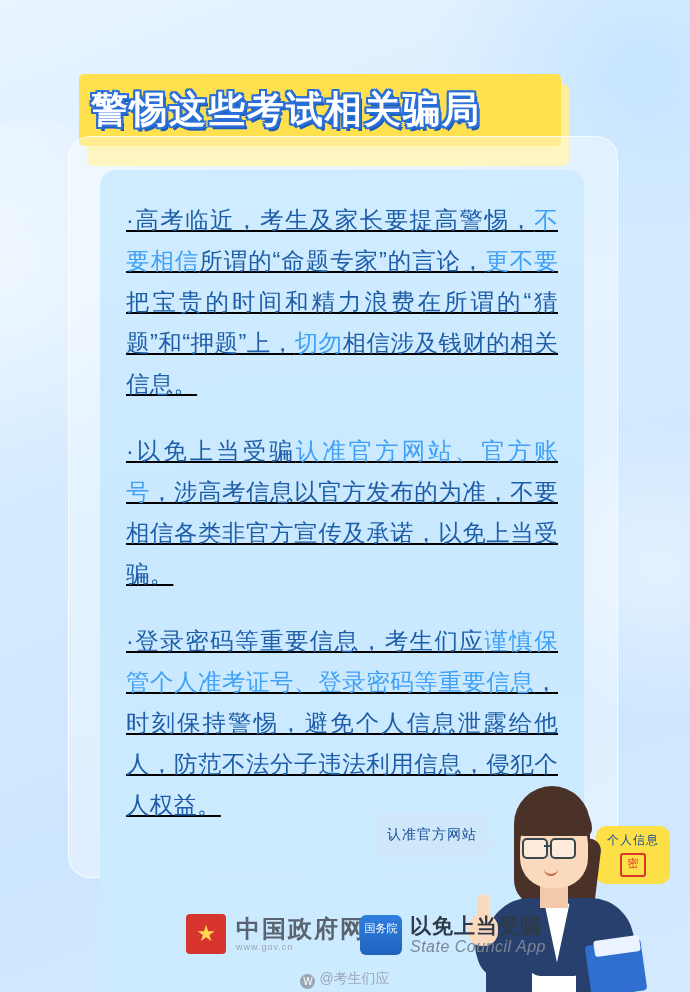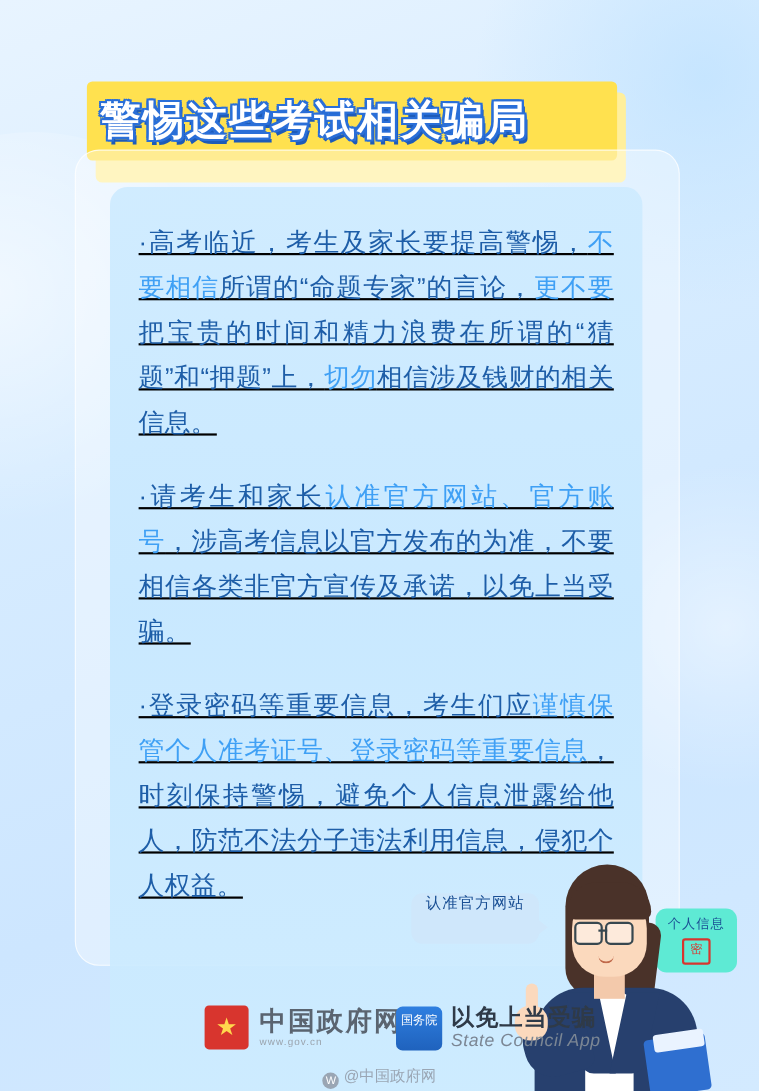--- a/index.html
+++ b/index.html
@@ -204,38 +204,39 @@
     position: absolute;
     left: 374px;
     top: 812px;
     width: 116px;
     height: 46px;
     background: #cfe7fb;
     border-radius: 10px;
     color: #1a4f94;
     font-size: 14px;
     display: flex;
+    align-items: center;
     justify-content: center;
     letter-spacing: 1px;
   }
   .bubble-left::after {
     content: "";
     position: absolute;
     right: -8px; top: 24px;
     border-width: 7px 0 7px 9px;
     border-style: solid;
     border-color: transparent transparent transparent #cfe7fb;
   }
   .bubble-right {
     position: absolute;
     left: 596px;
     top: 826px;
     width: 74px;
     height: 58px;
-    background: #5eead4;
+    background: #fde047;
     border-radius: 10px;
     padding: 6px 0 0 0;
     box-sizing: border-box;
     text-align: center;
   }
   .bubble-right::after {
     content: "";
     position: absolute;
     left: -8px; top: 26px;
     border-width: 7px 9px 7px 0;
@@ -370,21 +371,21 @@
   <div class="title-text">警惕这些考试相关骗局</div>
 </div>
 
 <div class="card-outer"></div>
 
 <div class="card-inner">
   <p class="para">
     <span>·高考临近，考生及家长要提高警惕，</span><span class="hl">不要相信</span><span>所谓的“命题专家”的言论，</span><span class="hl">更不要</span><span>把宝贵的时间和精力浪费在所谓的“猜题”和“押题”上，</span><span class="hl">切勿</span><span>相信涉及钱财的相关信息。</span>
   </p>
   <p class="para">
-    <span>·请考生和家长</span><span class="hl">认准官方网站、官方账号</span><span>，涉高考信息以官方发布的为准，不要相信各类非官方宣传及承诺，以免上当受骗。</span>
+    <span>·以免上当受骗</span><span class="hl">认准官方网站、官方账号</span><span>，涉高考信息以官方发布的为准，不要相信各类非官方宣传及承诺，以免上当受骗。</span>
   </p>
   <p class="para">
     <span>·登录密码等重要信息，考生们应</span><span class="hl">谨慎保管个人准考证号、登录密码等重要信息</span><span>，时刻保持警惕，避免个人信息泄露给他人，防范不法分子违法利用信息，侵犯个人权益。</span>
   </p>
 </div>
 
 <div class="bubble-left">
   <span>认准官方网站</span>
 </div>
 
@@ -423,15 +424,15 @@
     </div>
   </div>
   <div class="logo-app">
     <div class="app-badge">国务院</div>
     <div>
       <div class="app-text-main">以免上当受骗</div>
       <div class="app-text-sub">State Council App</div>
     </div>
   </div>
   <div class="weibo-line">
-    <span class="weibo-icon">W</span><span>@中国政府网</span>
+    <span class="weibo-icon">W</span><span>@考生们应</span>
   </div>
 </div>
 
 </body></html>

